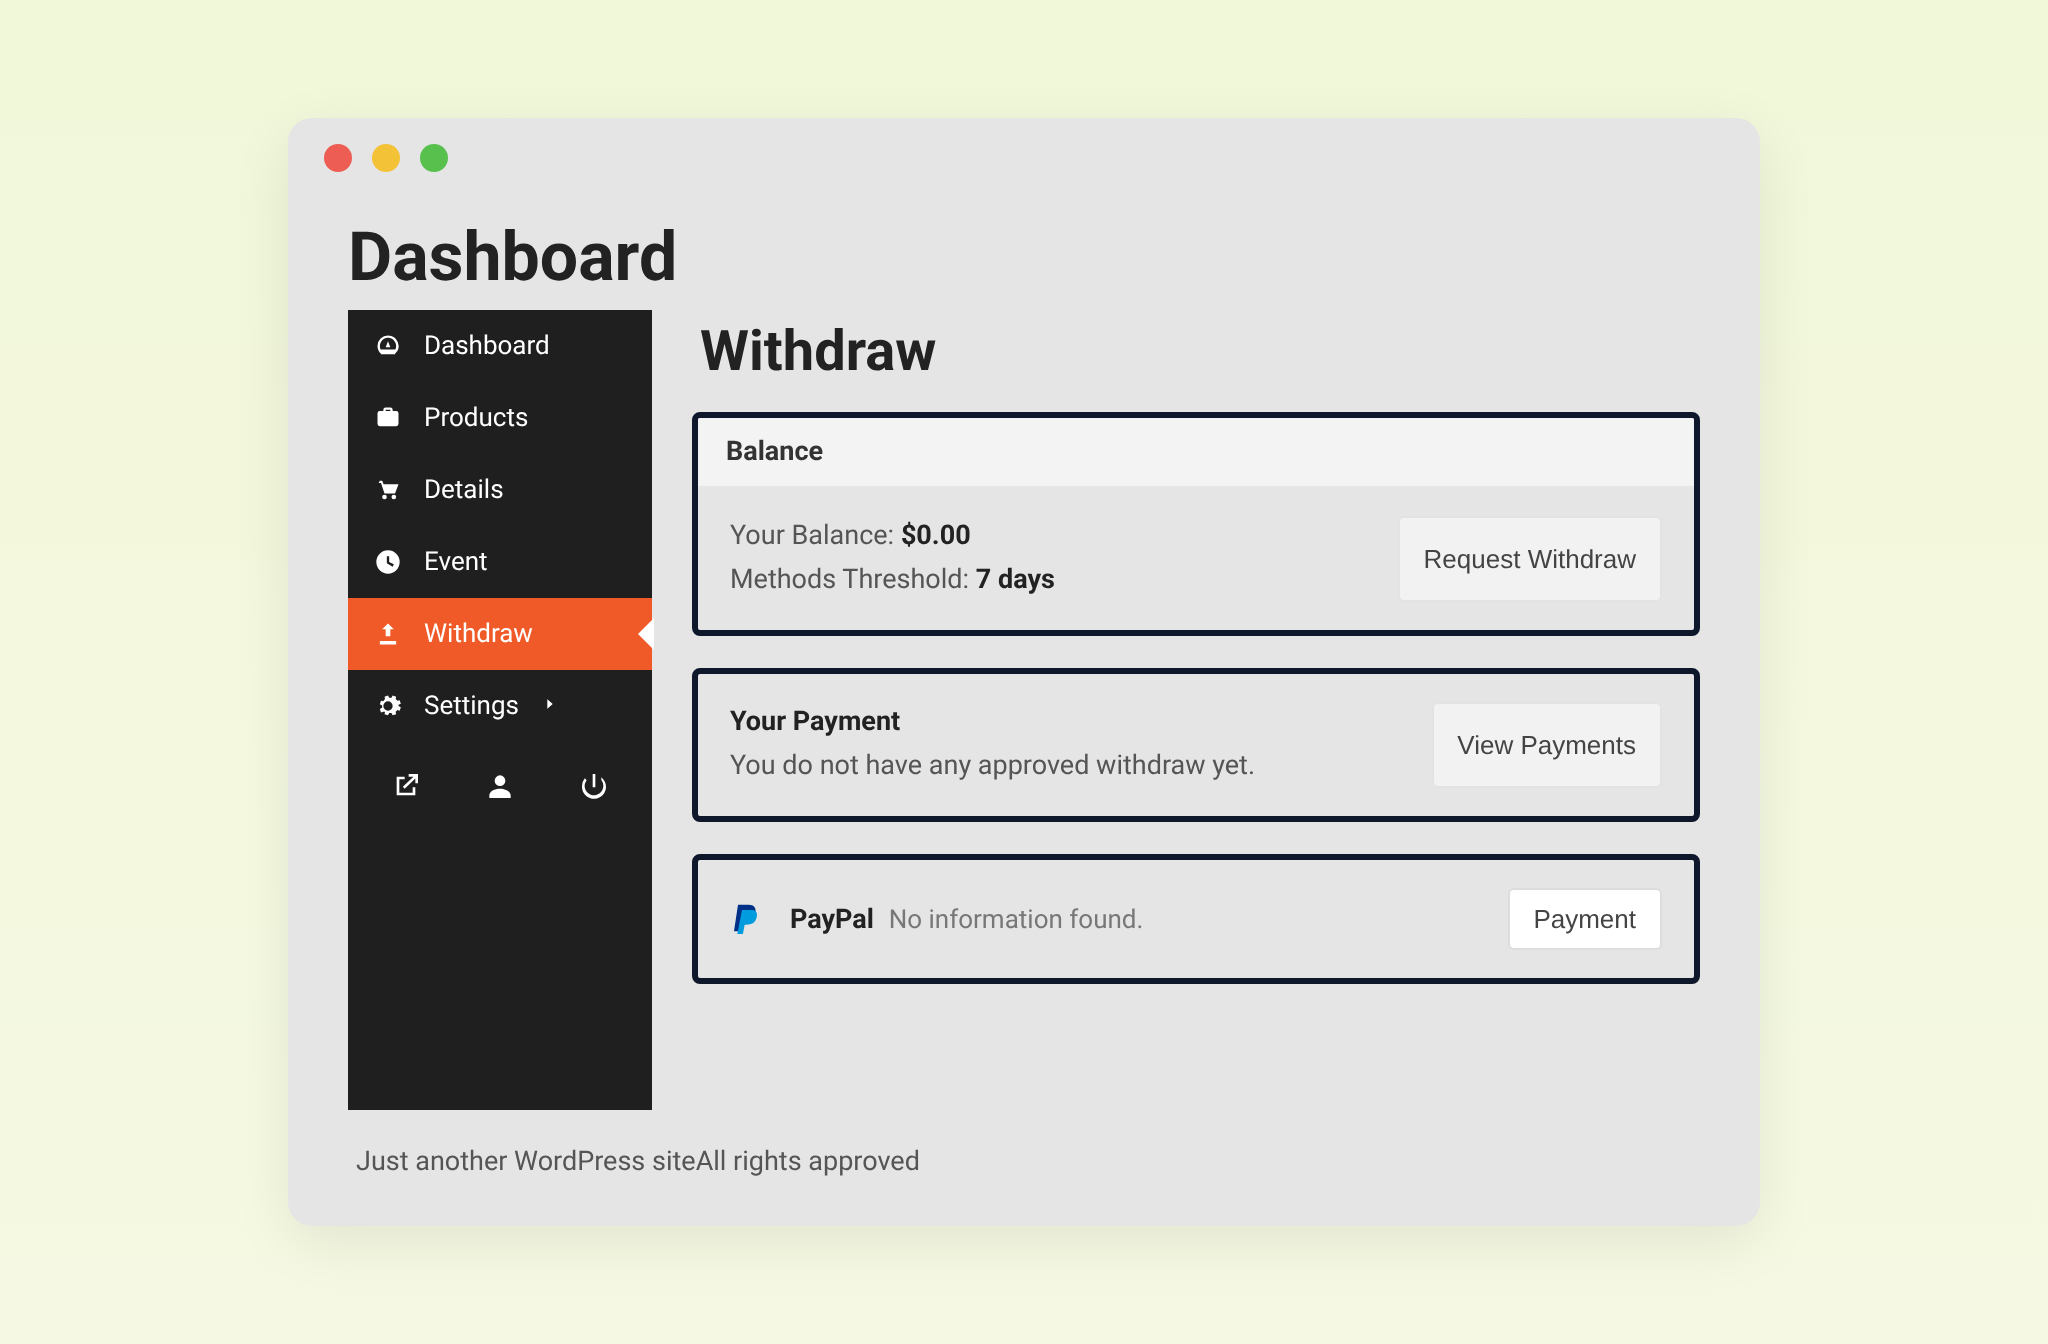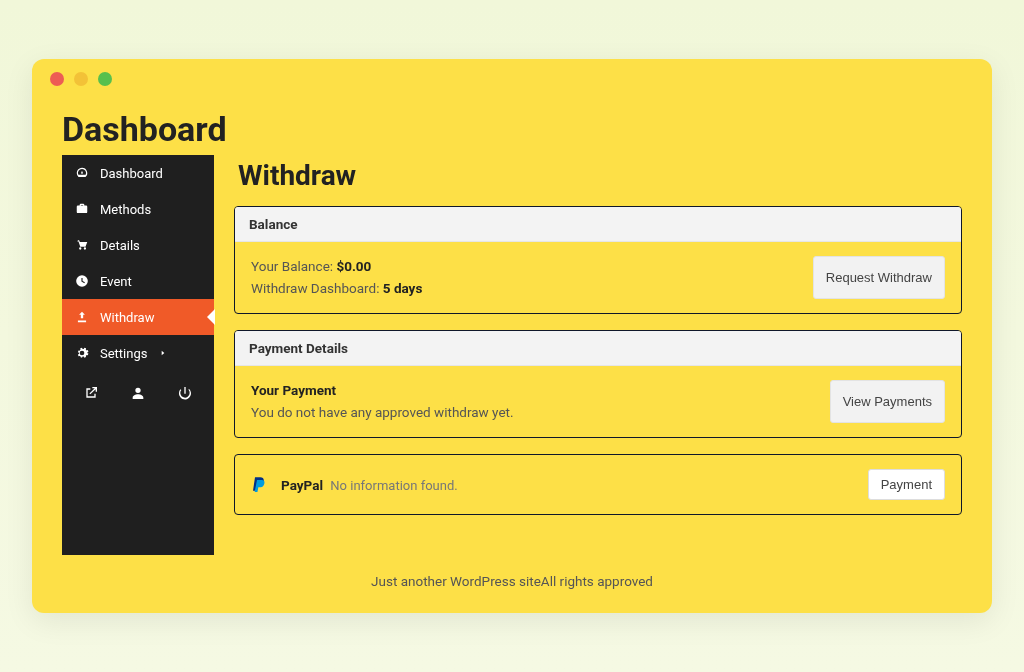--- a/index.html
+++ b/index.html
@@ -6,22 +6,22 @@
   body {
     font-family: -apple-system, BlinkMacSystemFont, "Segoe UI", Roboto, Arial, sans-serif;
     background: linear-gradient(to bottom, #f1f7d9, #f5f9e3);
     width: 1024px;
     height: 672px;
     display: flex;
     align-items: center;
     justify-content: center;
   }
   .window {
-    width: 960px;
-    background: #fde047;
+    width: 736px;
+    background: #e5e5e5;
     border-radius: 12px;
     box-shadow: 0 8px 30px rgba(0,0,0,0.08);
     overflow: hidden;
     padding-bottom: 8px;
   }
   .titlebar {
     height: 40px;
     display: flex;
     align-items: center;
     padding-left: 18px;
@@ -83,21 +83,21 @@
   .sidebar-bottom svg { width:16px; height:16px; fill:#fff; }
   .sidebar-spacer { flex:1; min-height:140px; }
   .main { flex:1; padding-top:4px; }
   .main-title {
     font-size:28px;
     font-weight:700;
     color:#222;
     padding:0 0 14px 4px;
   }
   .panel {
-    border:1px solid #0f172a;
+    border:3px solid #0f172a;
     border-radius:4px;
     margin-bottom:16px;
     overflow:hidden;
   }
   .panel-header {
     background:#f3f3f3;
     border-bottom:1px solid #e6e6e6;
     padding:9px 14px;
     font-weight:700;
     font-size:13.5px;
@@ -133,21 +133,21 @@
     justify-content:space-between;
     padding:14px 16px;
     font-size:13.5px;
   }
   .method-left { display:flex; align-items:center; gap:14px; }
   .pp-icon { width:16px; height:18px; }
   .method-name { font-weight:700; color:#222; margin-right:4px; }
   .method-info { color:#777; font-size:13px; }
   .footer {
     display:flex;
-    justify-content:center;
+    justify-content:flex-start;
     font-size:13.5px;
     color:#555;
     padding:18px 4px 6px 4px;
   }
 </style>
 </head>
 <body>
 
 <div class="window">
   <div class="titlebar">
@@ -168,21 +168,21 @@
               </svg>
           </span>
           <span class="side-label">Dashboard</span>
         </div>
         <div class="side-item">
           <span class="side-icon">
             <svg viewBox="0 0 24 24">
                 <path d="M10 3h4a2 2 0 012 2v1h3a2 2 0 012 2v9a2 2 0 01-2 2H5a2 2 0 01-2-2V8a2 2 0 012-2h3V5a2 2 0 012-2zm0 3h4V5h-4v1z"></path>
               </svg>
           </span>
-          <span class="side-label">Methods</span>
+          <span class="side-label">Products</span>
         </div>
         <div class="side-item">
           <span class="side-icon">
             <svg viewBox="0 0 24 24">
                 <path d="M7 4h-2l-1 2h2l3 9h9l3-8H8.3L7 4zM9 20a2 2 0 100-4 2 2 0 000 4zm8 0a2 2 0 100-4 2 2 0 000 4z"></path>
               </svg>
           </span>
           <span class="side-label">Details</span>
         </div>
         <div class="side-item">
@@ -236,29 +236,28 @@
 
       <div class="main">
         <div class="main-title">Withdraw</div>
 
         <div class="panel">
           <div class="panel-header">Balance</div>
           <div class="panel-body">
             <div class="text">
               <span>Your Balance:</span>
               <strong>$0.00</strong><br>
-              <span>Withdraw Dashboard:</span>
-              <strong>5 days</strong>
+              <span>Methods Threshold:</span>
+              <strong>7 days</strong>
             </div>
             <button class="btn">Request Withdraw</button>
           </div>
         </div>
 
         <div class="panel">
-          <div class="panel-header">Payment Details</div>
           <div class="panel-body">
             <div class="text">
               <strong>Your Payment</strong><br>
               <span>You do not have any approved withdraw yet.</span>
             </div>
             <button class="btn">View Payments</button>
           </div>
         </div>
 
         <div class="panel">

